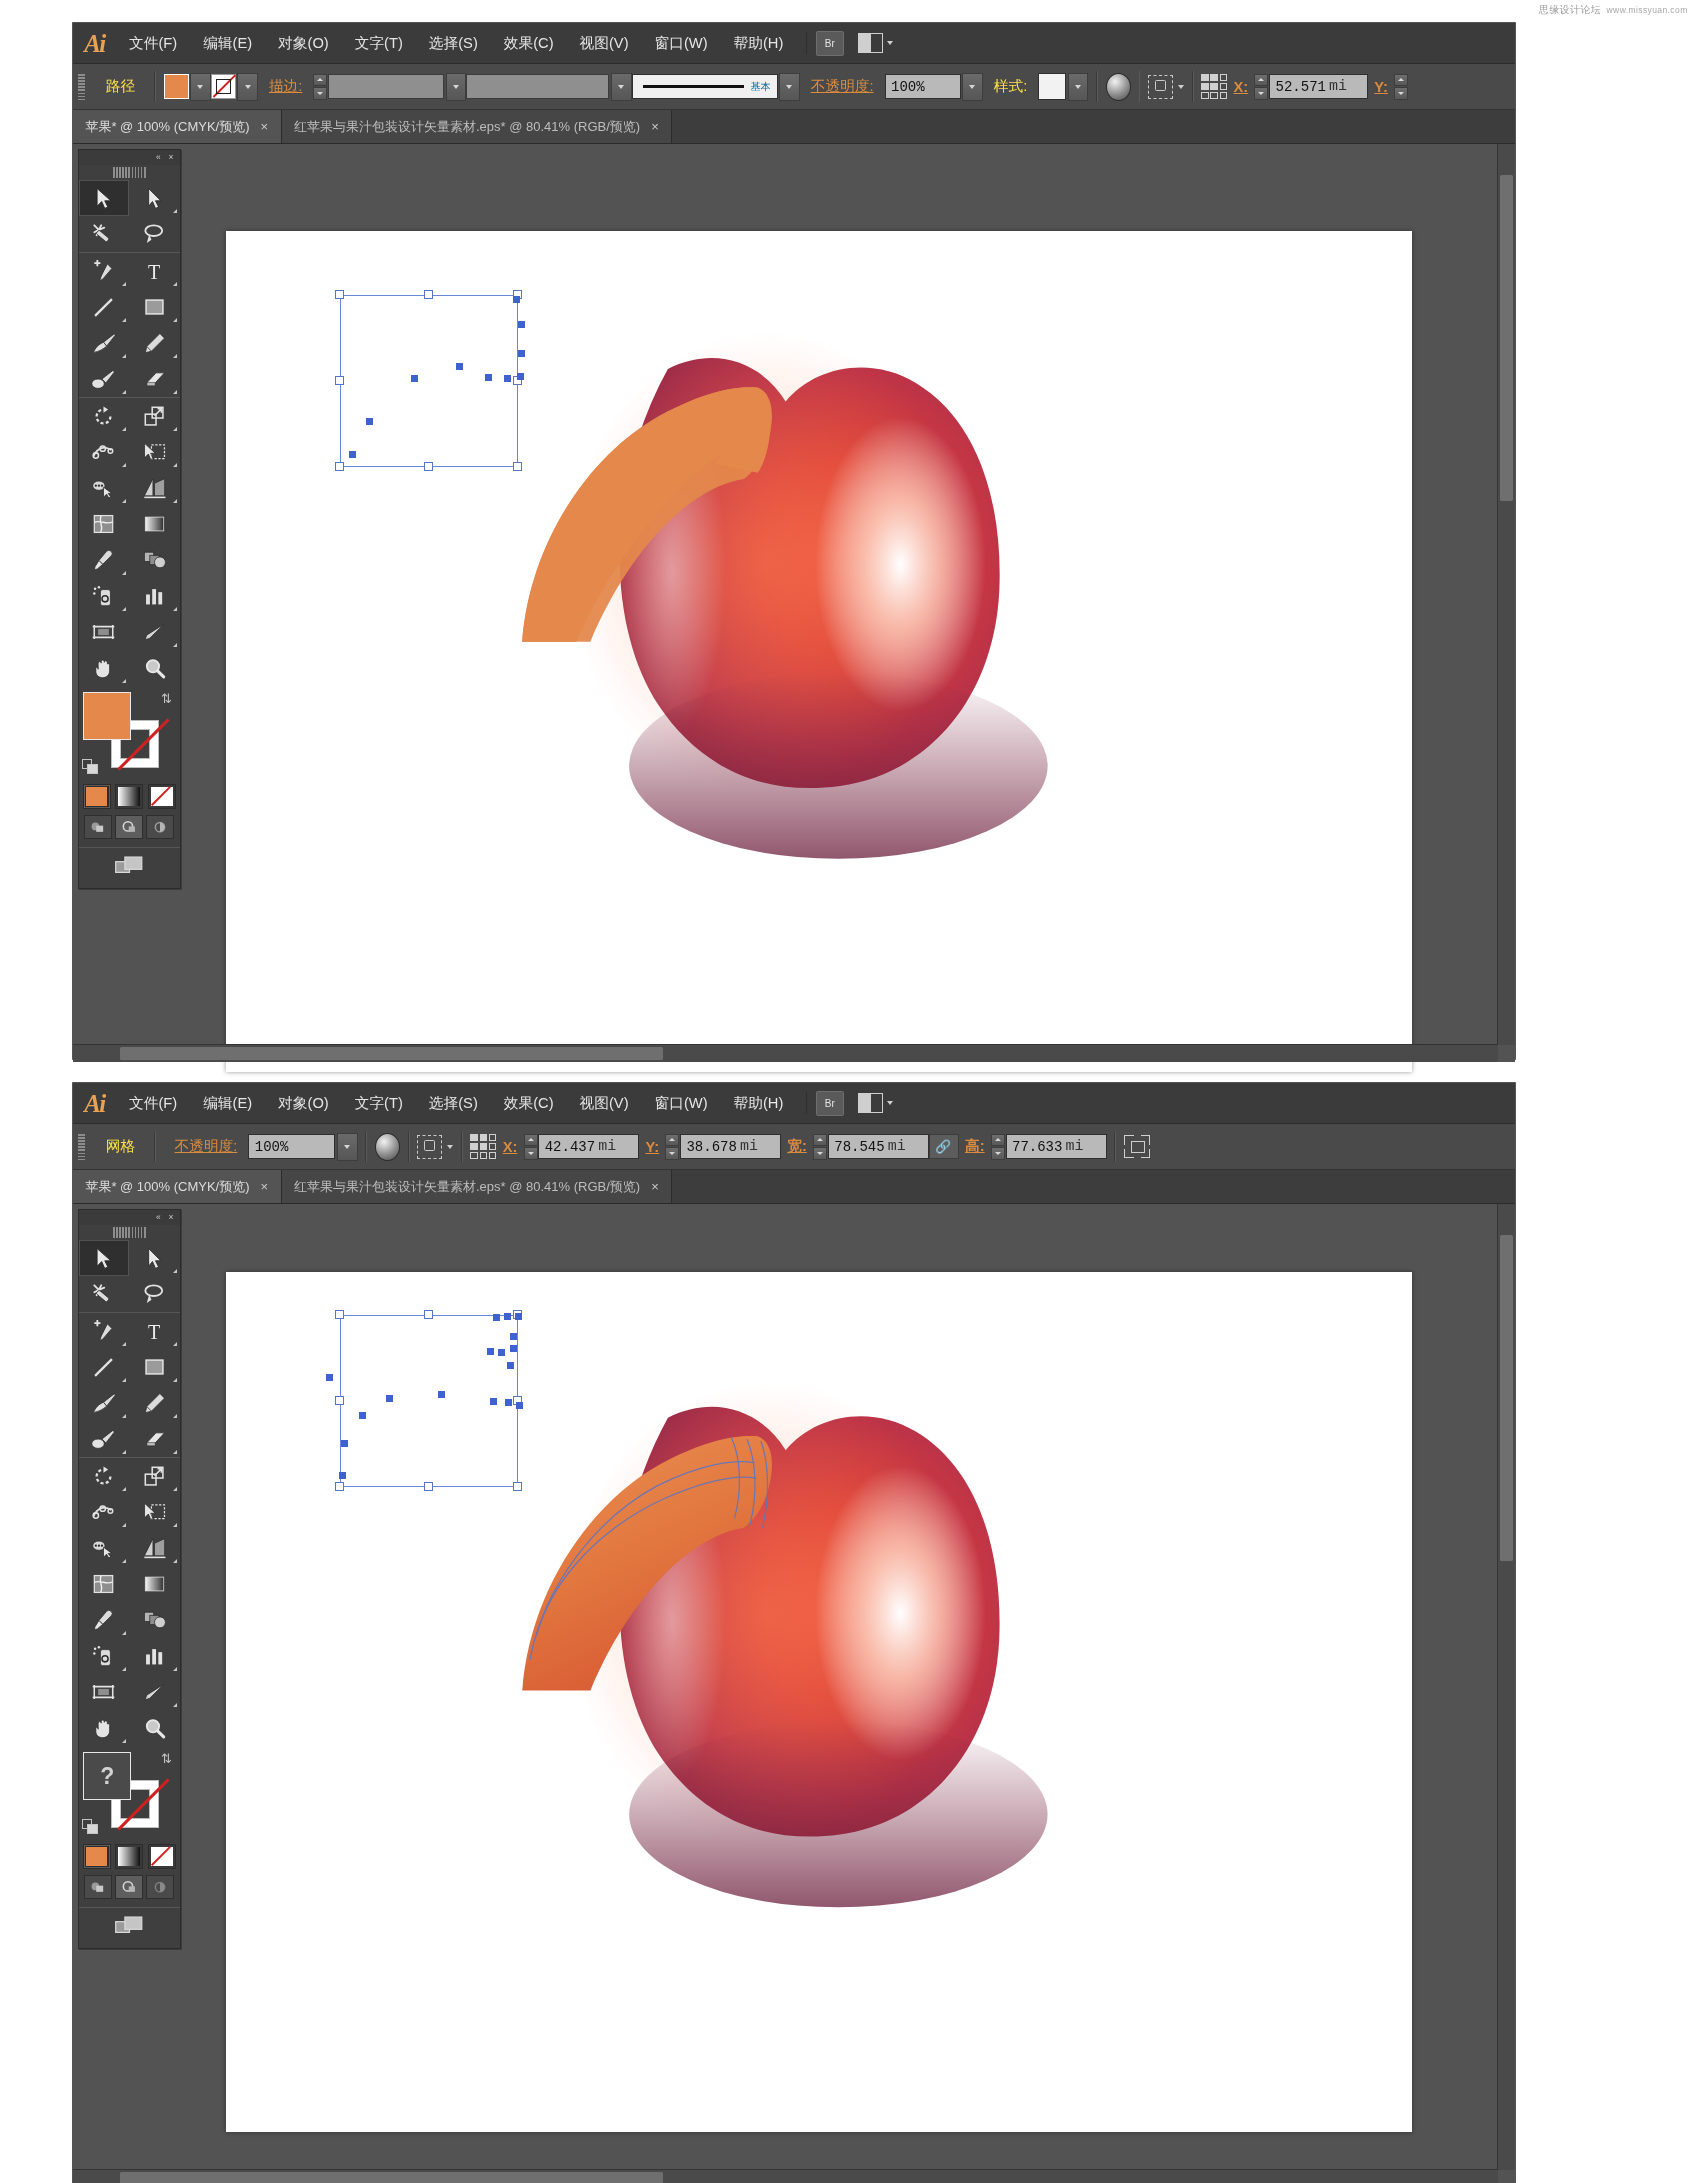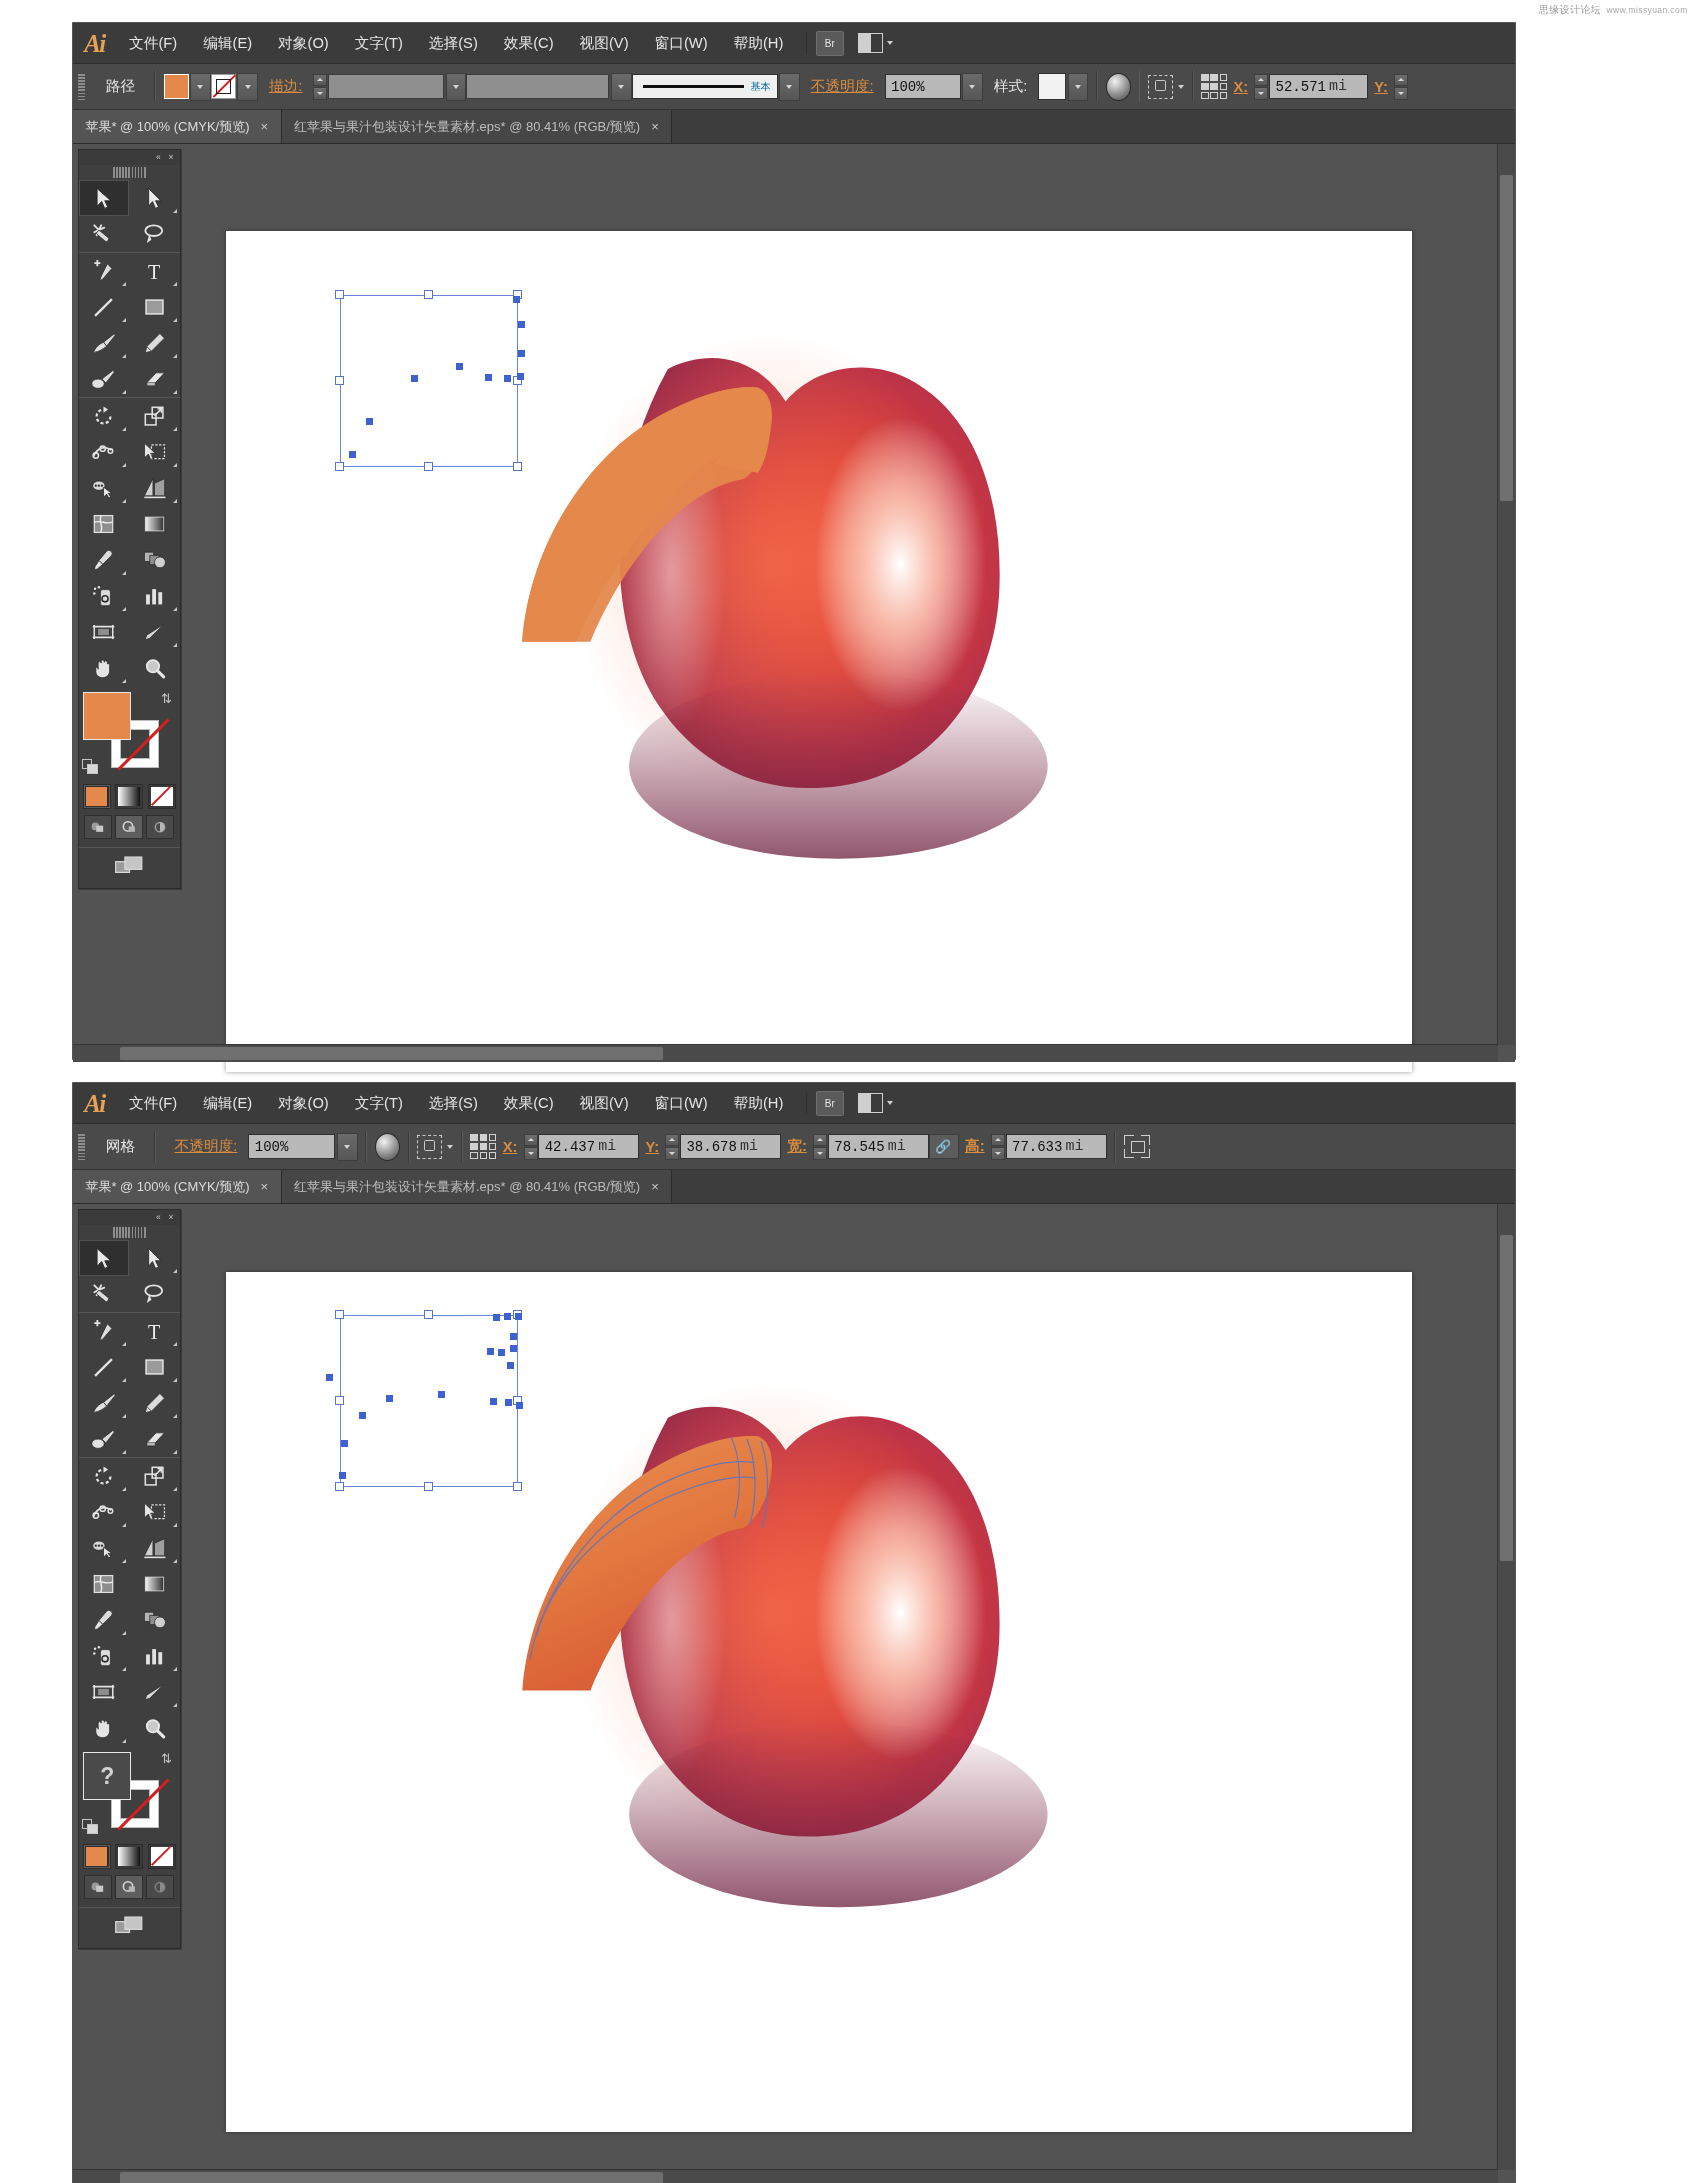--- a/index.html
+++ b/index.html
@@ -33,21 +33,21 @@
   .arrange-ico i:first-child{border-left:none;background:#cfcfcf;}
   .arrange-ico i:last-child{display:block;}
   .caret{width:0;height:0;border-left:3.9px solid transparent;border-right:3.9px solid transparent;
          border-top:4.7px solid #cfcfcf;margin-left:4.7px;}
 
   
   .ctrlbar{position:relative;height:45px;background:#4a4a4a;display:flex;align-items:center;
            border-bottom:0.8px solid #333;padding-left:4.7px;}
   .gripper{width:7.8px;height:26px;margin-right:9.3px;
     background:repeating-linear-gradient(to bottom,#8d8d8d 0 1.6px,transparent 1.6px 3.1px);}
-  .ctrl-label{color:#e5e5e5;font-size:14.7px;padding:0 11px;white-space:nowrap;}
+  .ctrl-label{color:#fde047;font-size:14.7px;padding:0 11px;white-space:nowrap;}
   .ctrl-label.accent{color:#d98c3f;text-decoration:underline;}
   .vsep{width:0.8px;height:31px;background:#3a3a3a;margin:0 7.8px;border-right:0.8px solid #5a5a5a;}
   .swatch{width:25px;height:25px;border:1.6px solid #fff;box-sizing:border-box;}
   .swatch-none{width:25px;height:25px;background:#fff;border:0.8px solid #9a9a9a;position:relative;box-sizing:border-box;}
   .swatch-none::before{content:"";position:absolute;left:-2.3px;top:10px;width:31px;height:2.3px;
     background:#d02020;transform:rotate(-45deg);}
   .swatch-none::after{content:"";position:absolute;left:3.9px;top:3.9px;width:15.5px;height:15.5px;
     border:1.6px solid #222;box-sizing:border-box;}
   .ddbtn{width:18.6px;height:26px;background:linear-gradient(#6a6a6a,#565656);border:0.8px solid #3d3d3d;
          display:flex;align-items:center;justify-content:center;margin-left:1.6px;}

